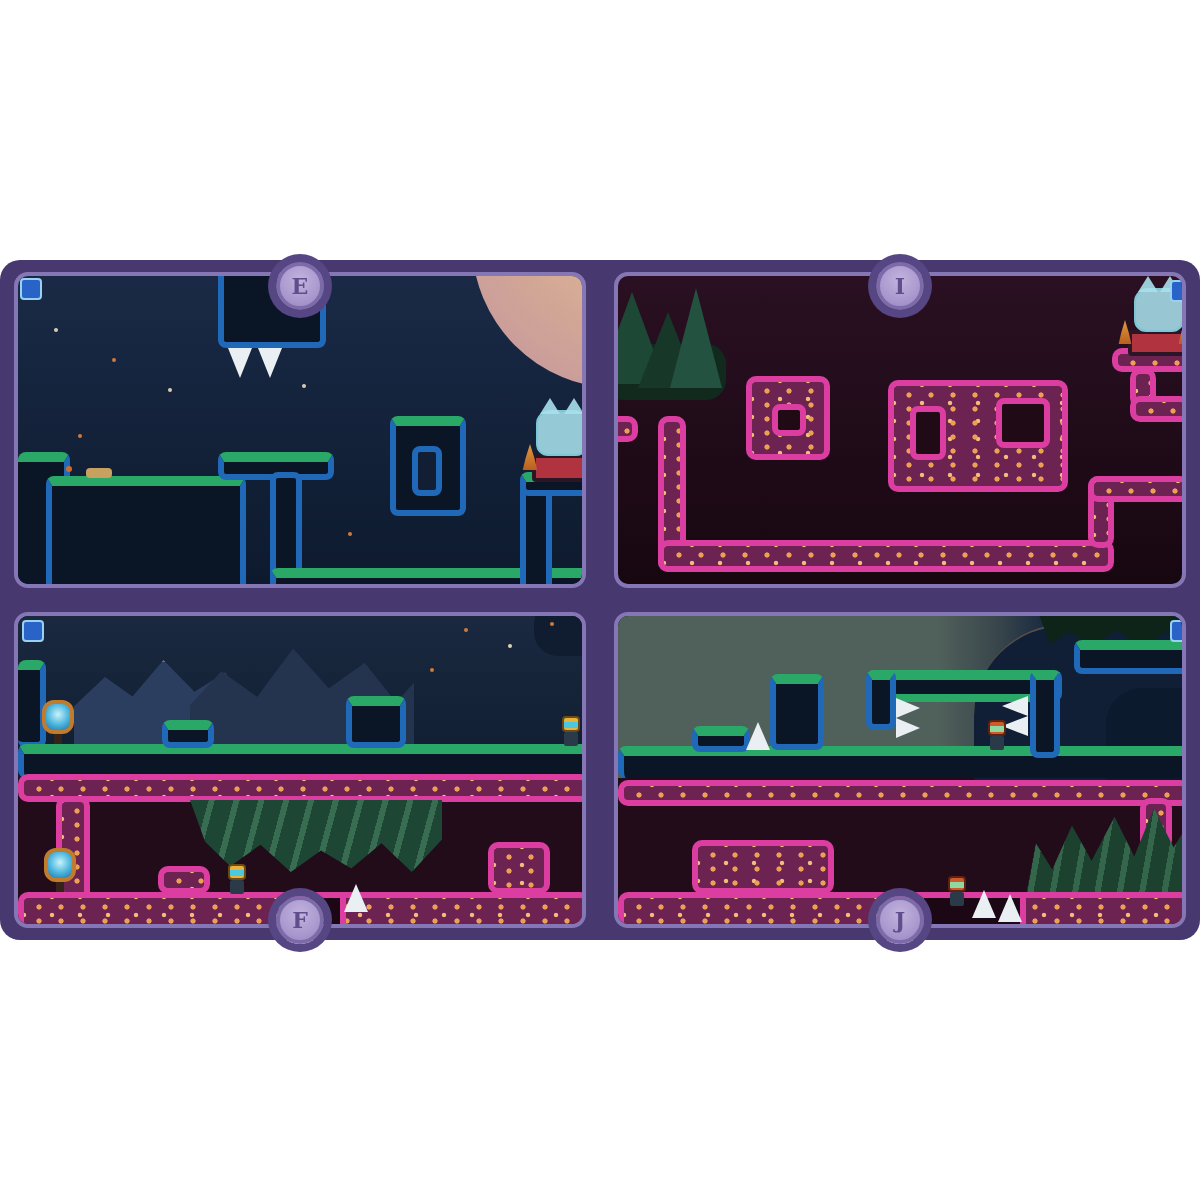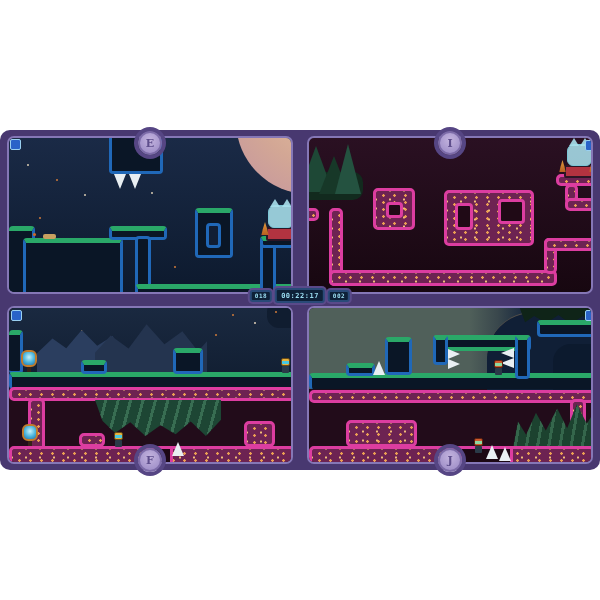--- a/index.html
+++ b/index.html
@@ -257,20 +257,15 @@
     <div class="letter-badge" style="left:438px;top:1px;">
         <span>I</span>
       </div>
     <div class="letter-badge" style="left:138px;top:318px;">
         <span>F</span>
       </div>
     <div class="letter-badge" style="left:438px;top:318px;">
         <span>J</span>
       </div>
 
-    <div class="hud-center">
-      <div class="hud-pill hud-count">018</div>
-      <div class="hud-pill hud-timer">00:22:17</div>
-      <div class="hud-pill hud-count">002</div>
-    </div>
 
   </div>
 </div>
 
 </body></html>

